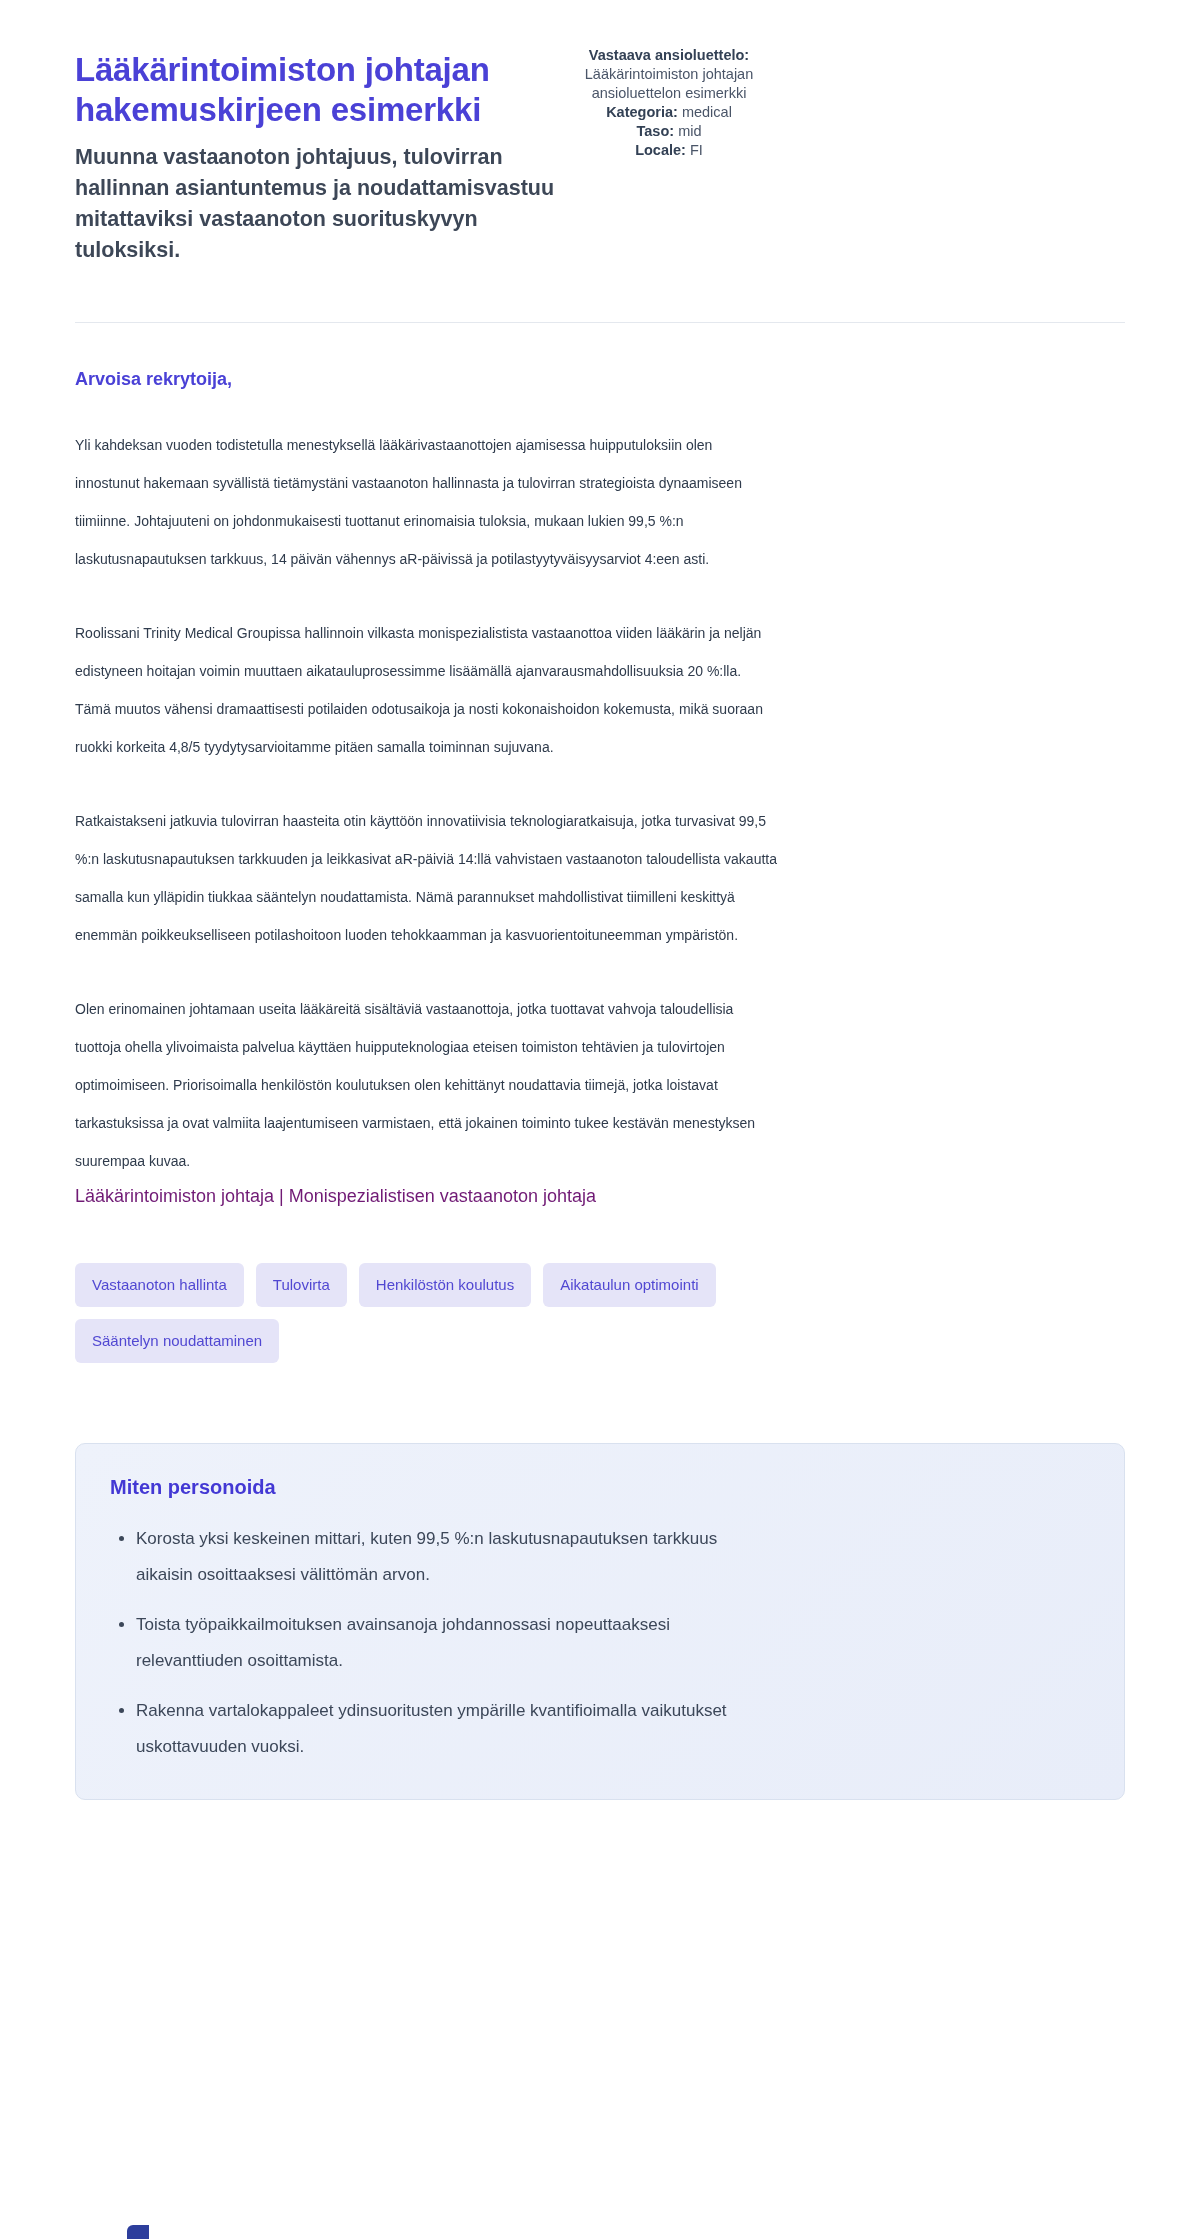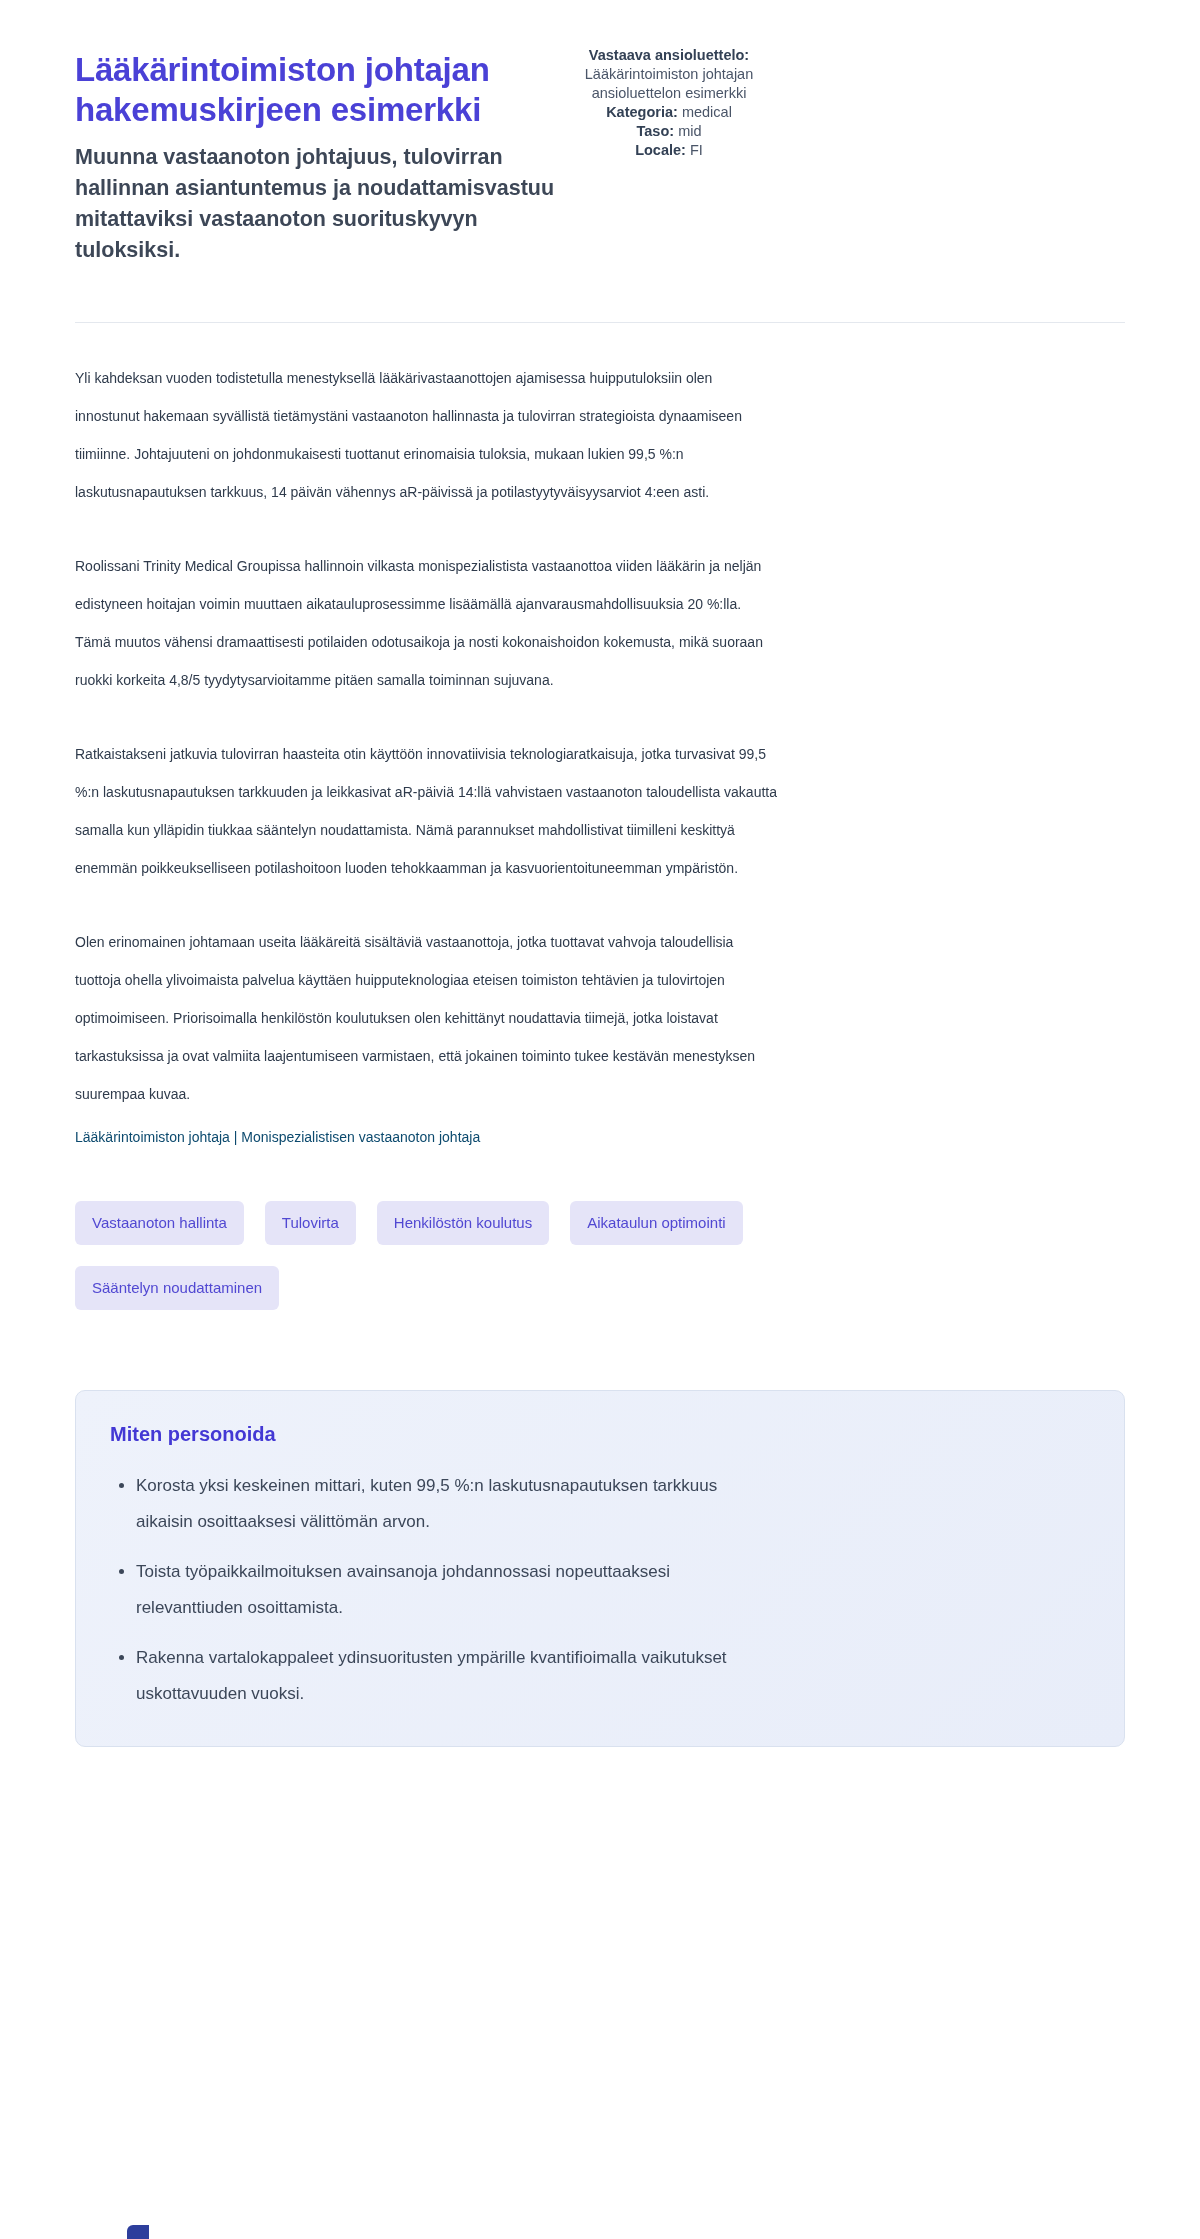--- a/index.html
+++ b/index.html
@@ -74,31 +74,31 @@
     line-height: 38px;
     color: #2f3b4c;
   }
   .signature-name {
     margin-top: 56px;
     font-size: 19px;
     font-weight: 700;
     color: #15202e;
   }
   .signature-title {
-    margin-top: 16px;
-    font-size: 14px;
-    color: #0c4a6e;
+    margin-top: 6px;
+    font-size: 18px;
+    color: #701a75;
   }
   
   .tags {
     margin-top: 56px;
     width: 698px;
     display: flex;
     flex-wrap: wrap;
-    gap: 21px;
+    gap: 12px;
   }
   .chip {
     display: inline-block;
     background: #e5e4f8;
     color: #5148d2;
     font-size: 15px;
     line-height: 18px;
     padding: 13px 17px;
     border-radius: 6px;
     cursor: pointer;
@@ -158,20 +158,21 @@
         <div><span class="meta-label">Vastaava ansioluettelo:</span></div>
         <div>Lääkärintoimiston johtajan ansioluettelon esimerkki</div>
         <div><span class="meta-label">Kategoria:</span> <span>medical</span></div>
         <div><span class="meta-label">Taso:</span> <span>mid</span></div>
         <div><span class="meta-label">Locale:</span> <span>FI</span></div>
       </div>
     </div>
 
     <hr class="divider">
 
+    <div class="greeting">Arvoisa rekrytoija,</div>
 
     <div class="letter-body">
 
         <p>Yli kahdeksan vuoden todistetulla menestyksellä lääkärivastaanottojen ajamisessa huipputuloksiin olen innostunut hakemaan syvällistä tietämystäni vastaanoton hallinnasta ja tulovirran strategioista dynaamiseen tiimiinne. Johtajuuteni on johdonmukaisesti tuottanut erinomaisia tuloksia, mukaan lukien 99,5 %:n laskutusnapautuksen tarkkuus, 14 päivän vähennys aR-päivissä ja potilastyytyväisyysarviot 4:een asti.</p>
 
         <p>Roolissani Trinity Medical Groupissa hallinnoin vilkasta monispezialistista vastaanottoa viiden lääkärin ja neljän edistyneen hoitajan voimin muuttaen aikatauluprosessimme lisäämällä ajanvarausmahdollisuuksia 20 %:lla. Tämä muutos vähensi dramaattisesti potilaiden odotusaikoja ja nosti kokonaishoidon kokemusta, mikä suoraan ruokki korkeita 4,8/5 tyydytysarvioitamme pitäen samalla toiminnan sujuvana.</p>
 
         <p>Ratkaistakseni jatkuvia tulovirran haasteita otin käyttöön innovatiivisia teknologiaratkaisuja, jotka turvasivat 99,5 %:n laskutusnapautuksen tarkkuuden ja leikkasivat aR-päiviä 14:llä vahvistaen vastaanoton taloudellista vakautta samalla kun ylläpidin tiukkaa sääntelyn noudattamista. Nämä parannukset mahdollistivat tiimilleni keskittyä enemmän poikkeukselliseen potilashoitoon luoden tehokkaamman ja kasvuorientoituneemman ympäristön.</p>
 
         <p>Olen erinomainen johtamaan useita lääkäreitä sisältäviä vastaanottoja, jotka tuottavat vahvoja taloudellisia tuottoja ohella ylivoimaista palvelua käyttäen huipputeknologiaa eteisen toimiston tehtävien ja tulovirtojen optimoimiseen. Priorisoimalla henkilöstön koulutuksen olen kehittänyt noudattavia tiimejä, jotka loistavat tarkastuksissa ja ovat valmiita laajentumiseen varmistaen, että jokainen toiminto tukee kestävän menestyksen suurempaa kuvaa.</p>

